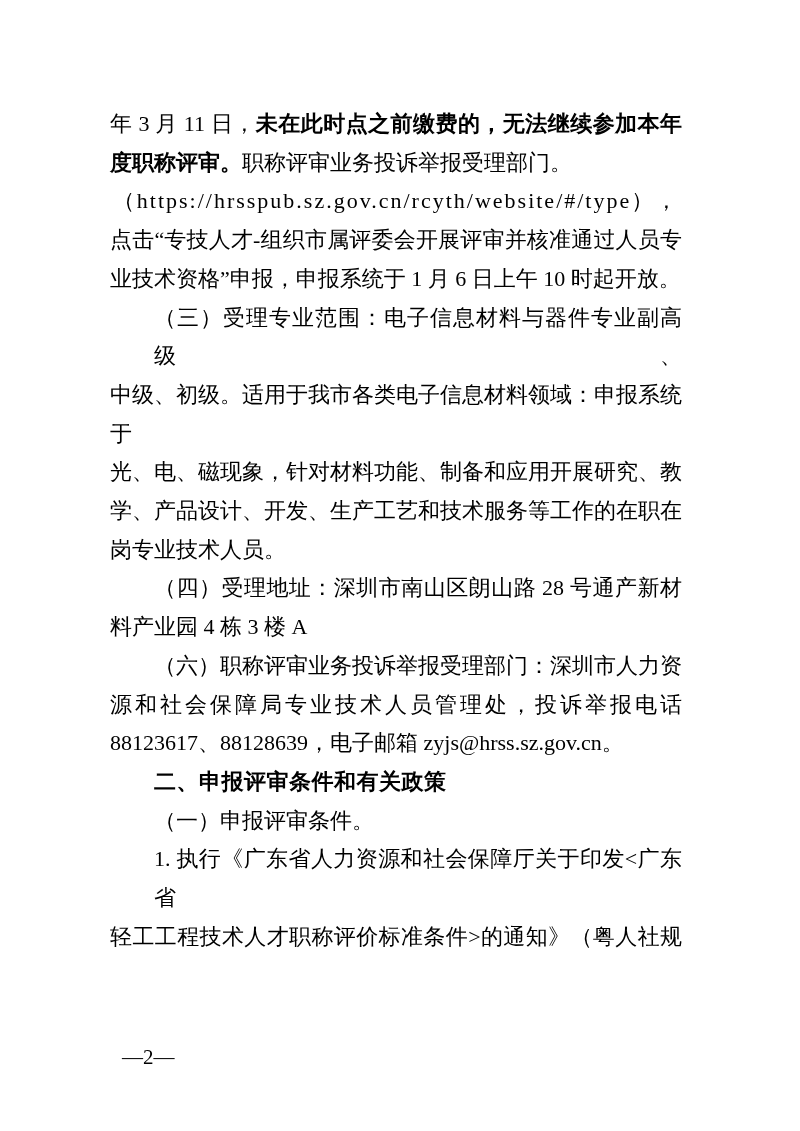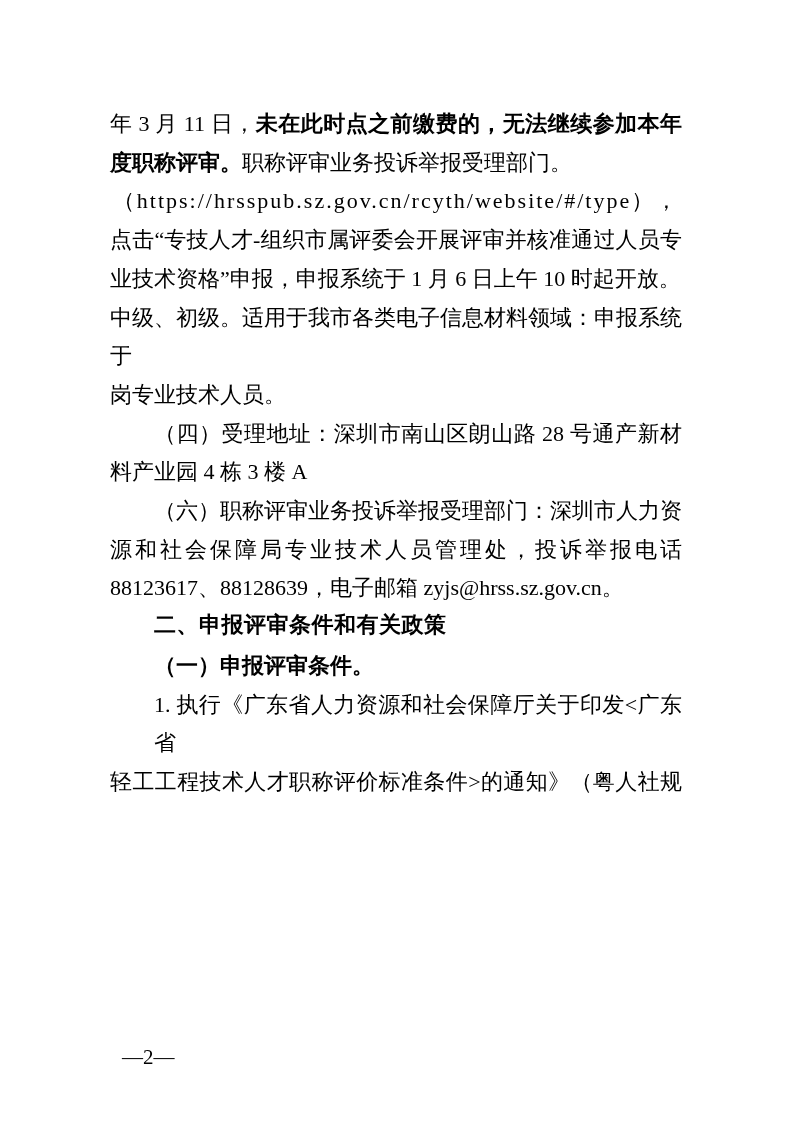--- a/index.html
+++ b/index.html
@@ -36,28 +36,27 @@
     padding-left: 44px;
   }
   .line.spread {
     letter-spacing: 2px;
     text-align: center;
   }
   .run.bold {
     font-weight: 700;
   }
   .line.hei {
-    font-family: Liberation Mono, monospace;
+    font-family: Liberation Sans, sans-serif;
     font-weight: 700;
     letter-spacing: 0.5px;
   }
   .line.kai {
     
     font-family: "Liberation Serif", "DejaVu Serif", serif;
-    font-weight: bold;
   }
   .page-number {
     position: absolute;
     left: 122px;
     top: 1045px;
     font-size: 21px;
     line-height: 24px;
     font-family: "Liberation Serif", "DejaVu Serif", serif;
     color: #000000;
   }
@@ -65,21 +64,24 @@
 </head>
 <body>
 
 <div class="page">
   <div class="doc-body">
       <div class="line just"><span class="run">年 3 月 11 日，</span><span class="run bold">未在此时点之前缴费的，无法继续参加本年</span></div>
       <div class="line"><span class="run bold">度职称评审。</span><span class="run">职称评审业务投诉举报受理部门。</span></div>
       <div class="line body spread"><span class="run">（https://hrsspub.sz.gov.cn/rcyth/website/#/type），</span></div>
       <div class="line just"><span class="run">点击“专技人才-组织市属评委会开展评审并核准通过人员专</span></div>
       <div class="line"><span class="run">业技术资格”申报，申报系统于 1 月 6 日上午 10 时起开放。</span></div>
+      <div class="line just ind"><span class="run">（三）受理专业范围：电子信息材料与器件专业副高级、</span></div>
       <div class="line just"><span class="run">中级、初级。适用于我市各类电子信息材料领域：申报系统于</span></div>
+      <div class="line just"><span class="run">光、电、磁现象，针对材料功能、制备和应用开展研究、教</span></div>
+      <div class="line just"><span class="run">学、产品设计、开发、生产工艺和技术服务等工作的在职在</span></div>
       <div class="line"><span class="run">岗专业技术人员。</span></div>
       <div class="line just ind"><span class="run">（四）受理地址：深圳市南山区朗山路 28 号通产新材</span></div>
       <div class="line"><span class="run">料产业园 4 栋 3 楼 A</span></div>
       <div class="line just ind"><span class="run">（六）职称评审业务投诉举报受理部门：深圳市人力资</span></div>
       <div class="line just"><span class="run">源和社会保障局专业技术人员管理处，投诉举报电话</span></div>
       <div class="line"><span class="run">88123617、88128639，电子邮箱 zyjs@hrss.sz.gov.cn。</span></div>
       <div class="line ind hei"><span class="run bold">二、申报评审条件和有关政策</span></div>
       <div class="line ind kai"><span class="run">（一）申报评审条件。</span></div>
       <div class="line just ind"><span class="run">1. 执行《广东省人力资源和社会保障厅关于印发&lt;广东省</span></div>
       <div class="line just"><span class="run">轻工工程技术人才职称评价标准条件&gt;的通知》（粤人社规</span></div>

